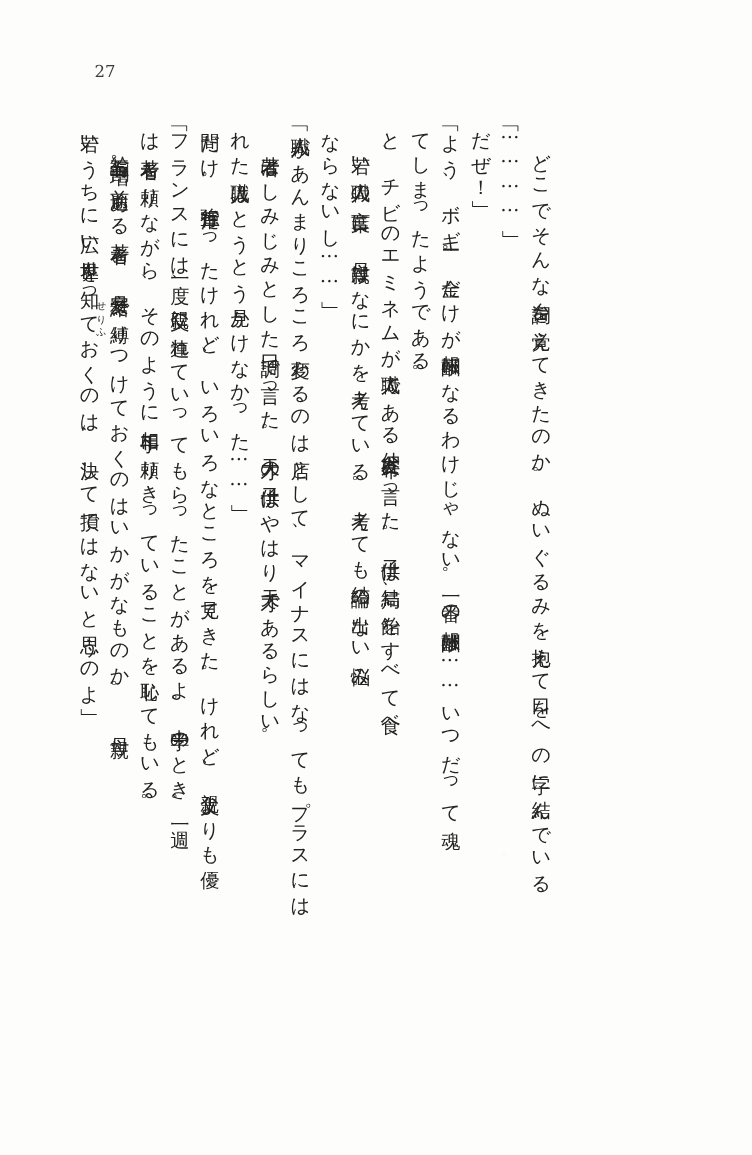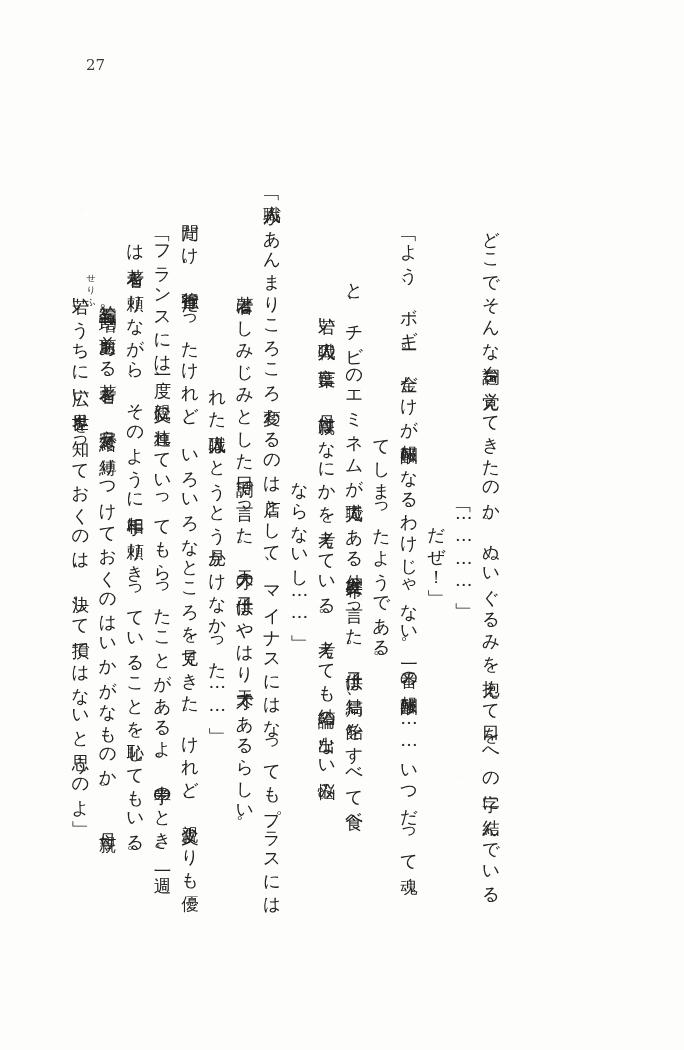--- a/index.html
+++ b/index.html
@@ -12,21 +12,20 @@
     background: #ffffff;
     font-family: "DejaVu Serif", serif;
     overflow: hidden;
   }
   .page {
     position: relative;
     width: 684px;
     height: 1050px;
     background: #fdfdfb;
     box-sizing: border-box;
-    text-align: center;
   }
   
   .paper-grain {
     position: absolute;
     inset: 0;
     pointer-events: none;
     background:
       radial-gradient(circle at 12% 20%, rgba(0,0,0,0.012) 0 2px, transparent 3px),
       radial-gradient(circle at 67% 74%, rgba(0,0,0,0.010) 0 2px, transparent 3px),
       radial-gradient(circle at 88% 33%, rgba(0,0,0,0.010) 0 1px, transparent 2px),

